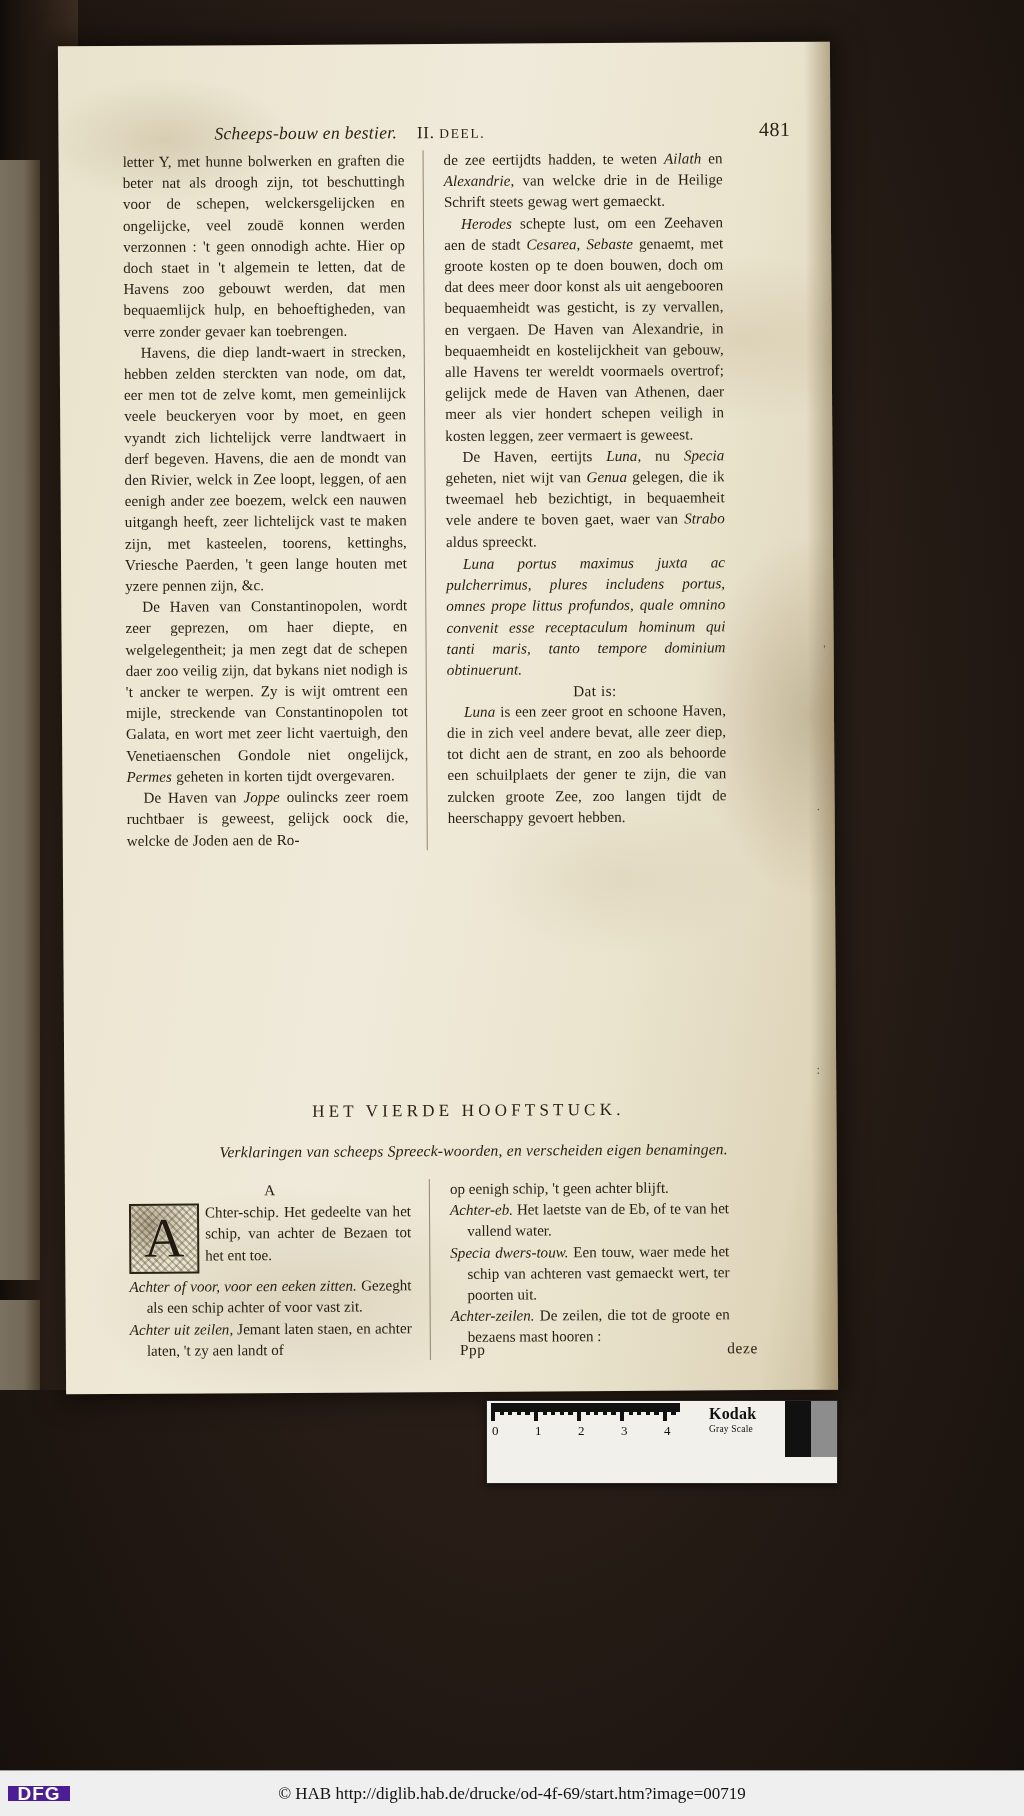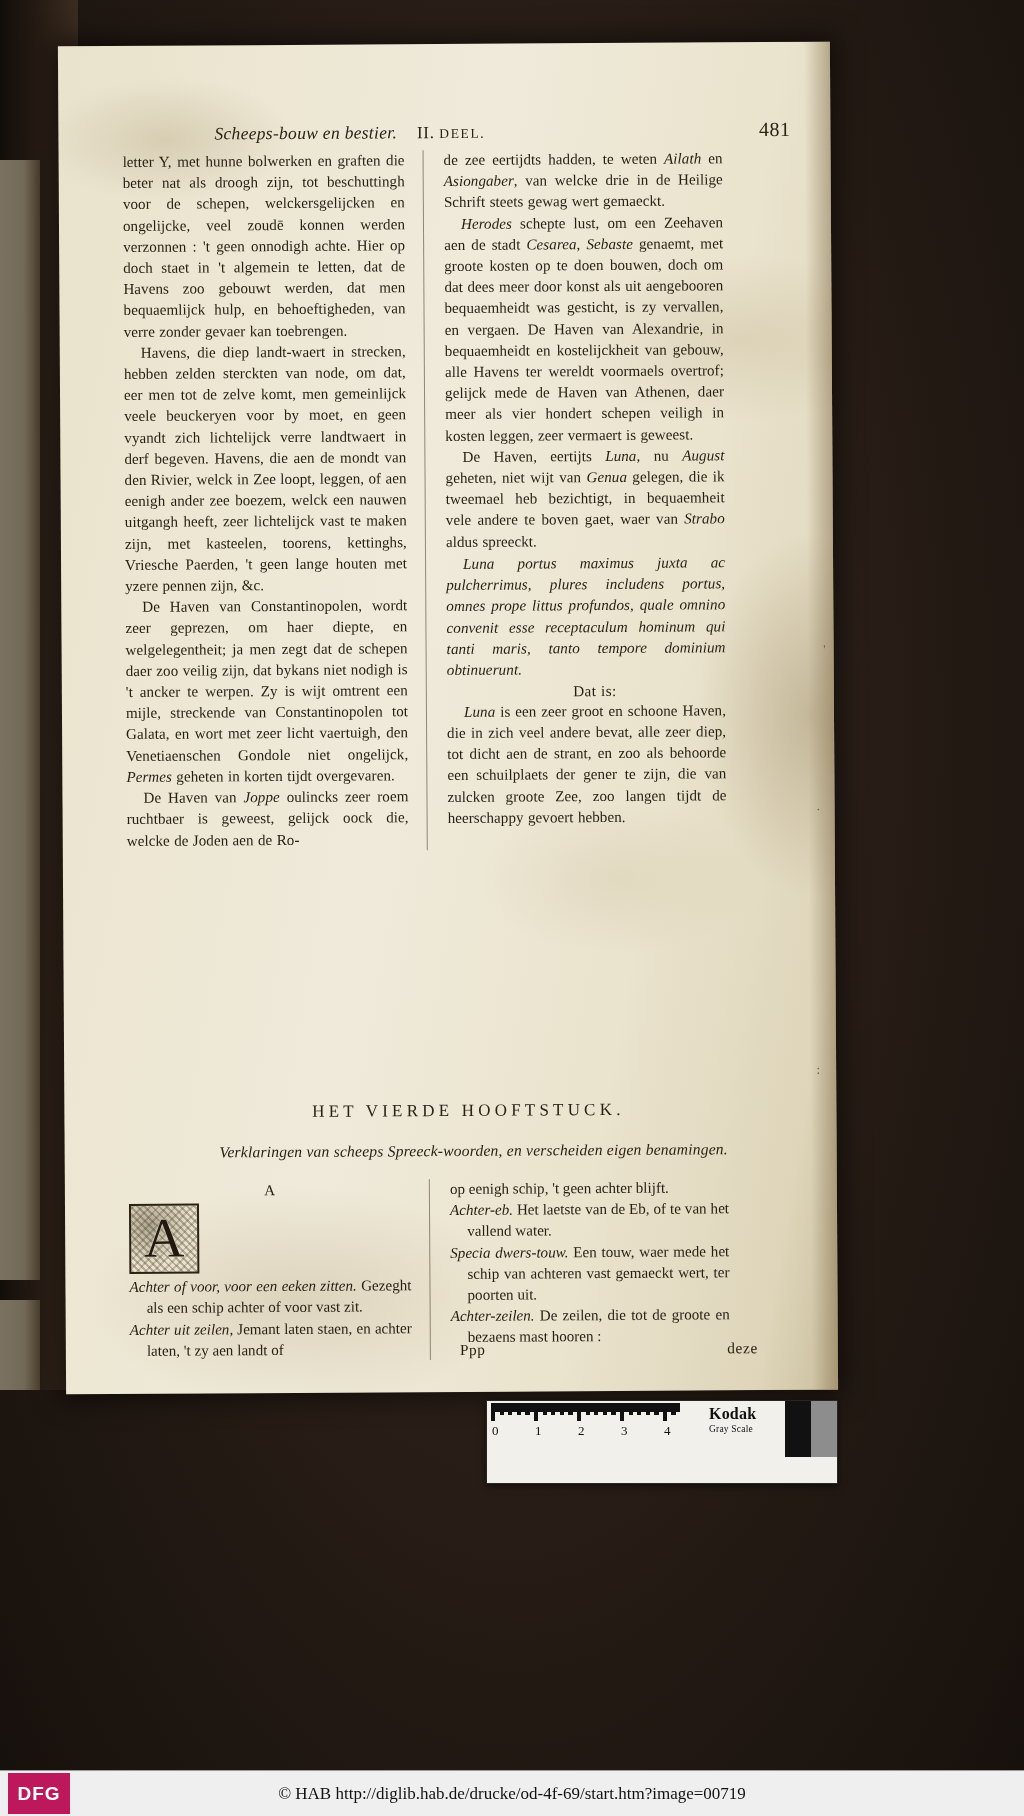--- a/index.html
+++ b/index.html
@@ -298,23 +298,23 @@
   #footerbar {
     position: absolute;
     left: 0; bottom: 0;
     width: 1024px; height: 46px;
     background: #efefef;
     border-top: 1px solid #9a9a9a;
     display: flex;
     align-items: center;
   }
   #dfg-logo {
-    width: 62px; height: 41px;
+    width: 62px; height: 15px;
     margin-left: 8px;
-    background: #be185d;
+    background: #4c1d95;
     color: #fff;
     font-family: "Liberation Sans", sans-serif;
     font-weight: 700;
     font-size: 19px;
     letter-spacing: 1px;
     display: flex;
     align-items: center;
     justify-content: center;
   }
   #footer-text {
@@ -359,41 +359,45 @@
       <div class="columns">
 
         <div class="col left">
           <p class="noind">letter Y, met hunne bolwerken en graften die beter nat als droogh zijn, tot beschuttingh voor de schepen, welckersgelijcken en ongelijcke, veel zoudē konnen werden verzonnen : 't geen onnodigh achte. Hier op doch staet in 't algemein te letten, dat de Havens zoo gebouwt werden, dat men bequaemlijck hulp, en behoeftigheden, van verre zonder gevaer kan toebrengen.</p>
           <p>Havens, die diep landt-waert in strecken, hebben zelden sterckten van node, om dat, eer men tot de zelve komt, men gemeinlijck veele beuckeryen voor by moet, en geen vyandt zich lichtelijck verre landtwaert in derf begeven. Havens, die aen de mondt van den Rivier, welck in Zee loopt, leggen, of aen eenigh ander zee boezem, welck een nauwen uitgangh heeft, zeer lichtelijck vast te maken zijn, met kasteelen, toorens, kettinghs, Vriesche Paerden, 't geen lange houten met yzere pennen zijn, &amp;c.</p>
           <p>De Haven van Constantinopolen, wordt zeer geprezen, om haer diepte, en welgelegentheit; ja men zegt dat de schepen daer zoo veilig zijn, dat bykans niet nodigh is 't ancker te werpen. Zy is wijt omtrent een mijle, streckende van Constantinopolen tot Galata, en wort met zeer licht vaertuigh, den Venetiaenschen Gondole niet ongelijck, <i>Permes</i> geheten in korten tijdt overgevaren.</p>
           <p>De Haven van <i>Joppe</i> oulincks zeer roem ruchtbaer is geweest, gelijck oock die, welcke de Joden aen de Ro-</p>
         </div>
 
         <div class="col right">
-          <p class="noind">de zee eertijdts hadden, te weten <i>Ailath</i> en <i>Asiongaber</i>, van welcke drie in de Heilige Schrift steets gewag wert gemaeckt.</p>
+          <p class="noind">de zee eertijdts hadden, te weten <i>Ailath</i> en <i>Alexandrie</i>, van welcke drie in de Heilige Schrift steets gewag wert gemaeckt.</p>
           <p><i>Herodes</i> schepte lust, om een Zeehaven aen de stadt <i>Cesarea</i>, <i>Sebaste</i> genaemt, met groote kosten op te doen bouwen, doch om dat dees meer door konst als uit aengebooren bequaemheidt was gesticht, is zy vervallen, en vergaen. De Haven van Alexandrie, in bequaemheidt en kostelijckheit van gebouw, alle Havens ter wereldt voormaels overtrof; gelijck mede de Haven van Athenen, daer meer als vier hondert schepen veiligh in kosten leggen, zeer vermaert is geweest.</p>
-          <p>De Haven, eertijts <i>Luna</i>, nu <i>August</i> geheten, niet wijt van <i>Genua</i> gelegen, die ik tweemael heb bezichtigt, in bequaemheit vele andere te boven gaet, waer van <i>Strabo</i> aldus spreeckt.</p>
+          <p>De Haven, eertijts <i>Luna</i>, nu <i>Specia</i> geheten, niet wijt van <i>Genua</i> gelegen, die ik tweemael heb bezichtigt, in bequaemheit vele andere te boven gaet, waer van <i>Strabo</i> aldus spreeckt.</p>
           <p class="latin-quote">Luna portus maximus juxta ac pulcherrimus, plures includens portus, omnes prope littus profundos, quale omnino convenit esse receptaculum hominum qui tanti maris, tanto tempore dominium obtinuerunt.</p>
           <p class="datis">Dat is:</p>
           <p><i>Luna</i> is een zeer groot en schoone Haven, die in zich veel andere bevat, alle zeer diep, tot dicht aen de strant, en zoo als behoorde een schuilplaets der gener te zijn, die van zulcken groote Zee, zoo langen tijdt de heerschappy gevoert hebben.</p>
         </div>
       </div>
 
       <div class="chapter-head">
         <span>HET VIERDE HOOFTSTUCK.</span>
       </div>
       <div class="chapter-sub">Verklaringen van scheeps Spreeck-woorden, en verscheiden eigen benamingen.</div>
 
       <div class="glossary">
 
         <div class="gcol left">
           <div class="letter-A">A</div>
           <div class="dropcap-wrap">
             <div class="dropcap">
               <span class="glyph">A</span>
+            </div>
+            <div style="overflow:hidden">
+              <span class="term">Chter-schip.</span>
+              <span>Het gedeelte van het schip, van achter de Bezaen tot het ent toe.</span>
             </div>
           </div>
           <p class="entry hang">
             <span class="term">Achter of voor, voor een eeken zitten.</span>
             <span>Gezeght als een schip achter of voor vast zit.</span>
           </p>
           <p class="entry hang">
             <span class="term">Achter uit zeilen,</span>
             <span>Jemant laten staen, en achter laten, 't zy aen landt of</span>
           </p>

